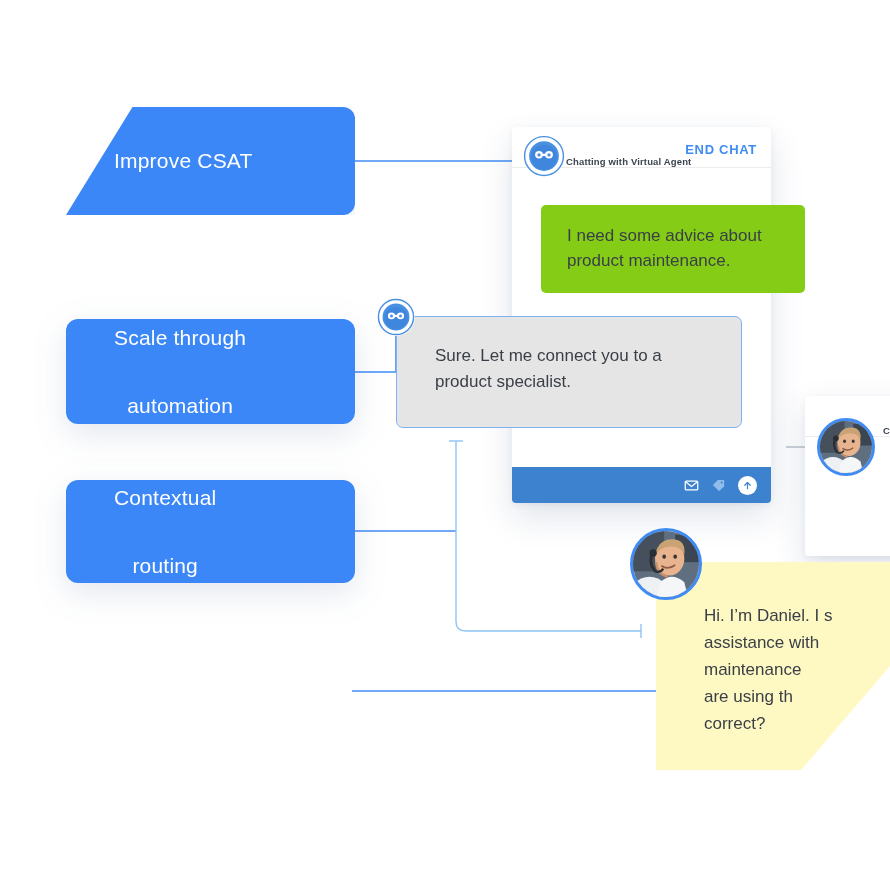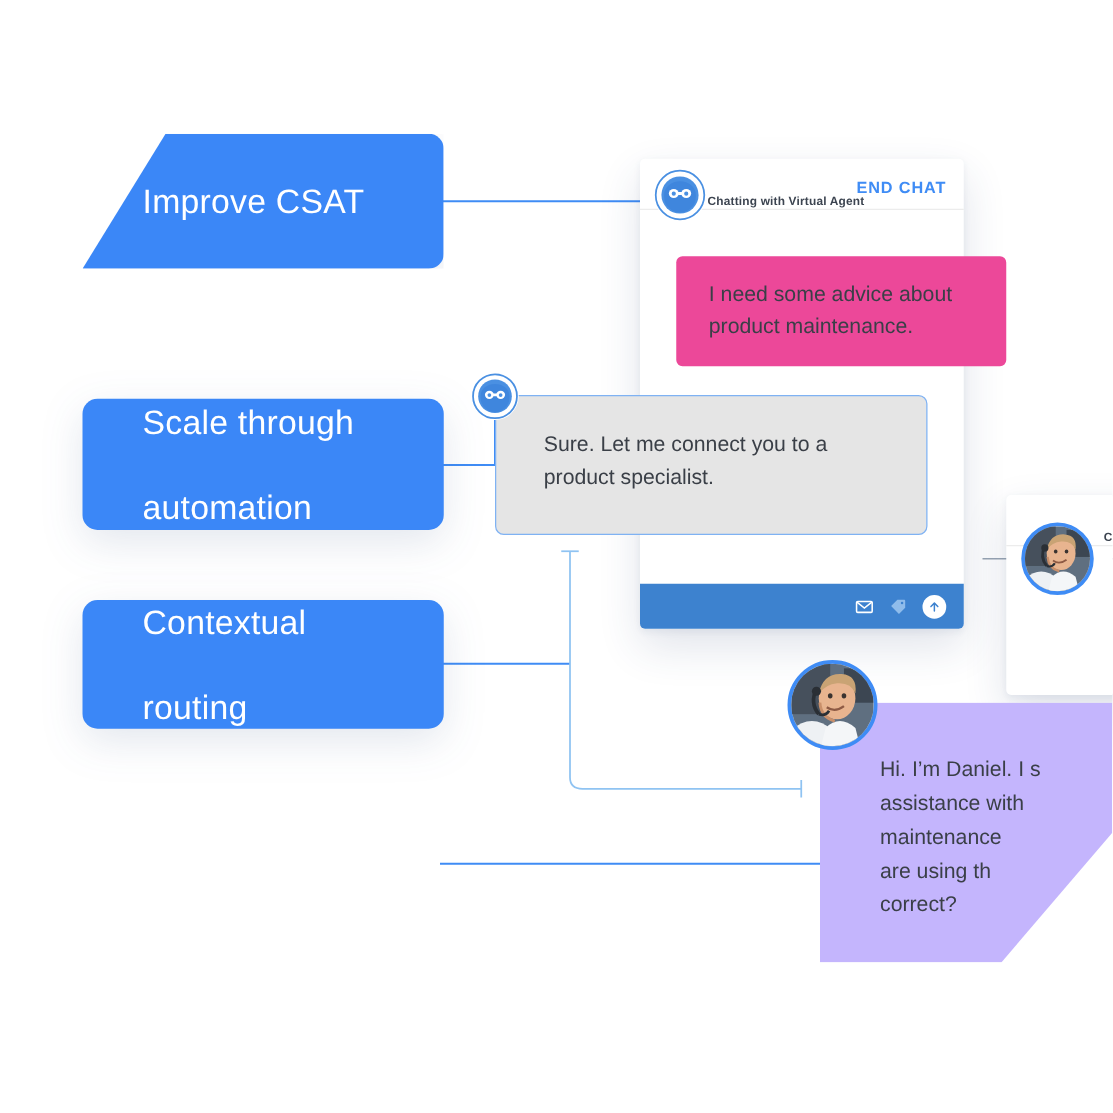--- a/index.html
+++ b/index.html
@@ -13,29 +13,30 @@
   #stage{position:absolute;left:0;top:0;width:890px;height:890px;overflow:hidden;}
 
   
   #connectors{position:absolute;left:0;top:0;width:890px;height:890px;}
 
   
   .card{
     position:absolute;
     background:#3b87f7;
     color:#ffffff;
-    font-size:27px;
+    font-size:21px;
     line-height:34px;
     font-weight:400;
     letter-spacing:.2px;
     display:flex;
     align-items:center;
     box-sizing:border-box;
     padding:0 0 0 48px;
     filter:drop-shadow(0 10px 16px rgba(36,70,120,.13));
+    text-align:center;
   }
   .card span{display:block;}
   .card.slant-tl{
     clip-path:polygon(23% 0%, 100% 0%, 100% 100%, 0% 100%);
     border-radius:0 12px 12px 0;
   }
   .card.slant-bl{
     clip-path:polygon(0% 0%, 100% 0%, 100% 100%, 23% 100%);
     border-radius:12px 12px 12px 0;
   }
@@ -103,21 +104,21 @@
     box-sizing:border-box;
   }
   #agent-avatar-big{left:630px;top:528px;width:72px;height:72px;z-index:7;}
   #agent-avatar-small{left:817px;top:418px;width:58px;height:58px;z-index:7;}
   .agent-avatar svg{display:block;width:100%;height:100%;}
 
   
   .bubble-user{
     position:absolute;
     left:541px;top:205px;width:264px;
-    background:#ec4899;
+    background:#84cc16;
     border-radius:5px;
     padding:18px 22px 20px 26px;
     box-sizing:border-box;
     font-size:17px;
     line-height:25px;
     color:#3a3f47;
     z-index:5;
   }
   .bubble-bot{
     position:absolute;
@@ -128,21 +129,21 @@
     box-sizing:border-box;
     padding:26px 36px 0 38px;
     font-size:17px;
     line-height:26px;
     color:#3a3f47;
     z-index:5;
   }
   .bubble-agent{
     position:absolute;
     left:656px;top:562px;width:234px;height:208px;
-    background:#c4b5fd;
+    background:#fef9c3;
     font-size:17px;
     line-height:27px;
     color:#3a3f47;
     box-sizing:border-box;
     padding:40px 10px 0 48px;
     clip-path:polygon(0% 0%, 100% 0%, 100% 50%, 62% 100%, 0% 100%);
     z-index:4;
     overflow:hidden;
     white-space:pre-line;
   }

